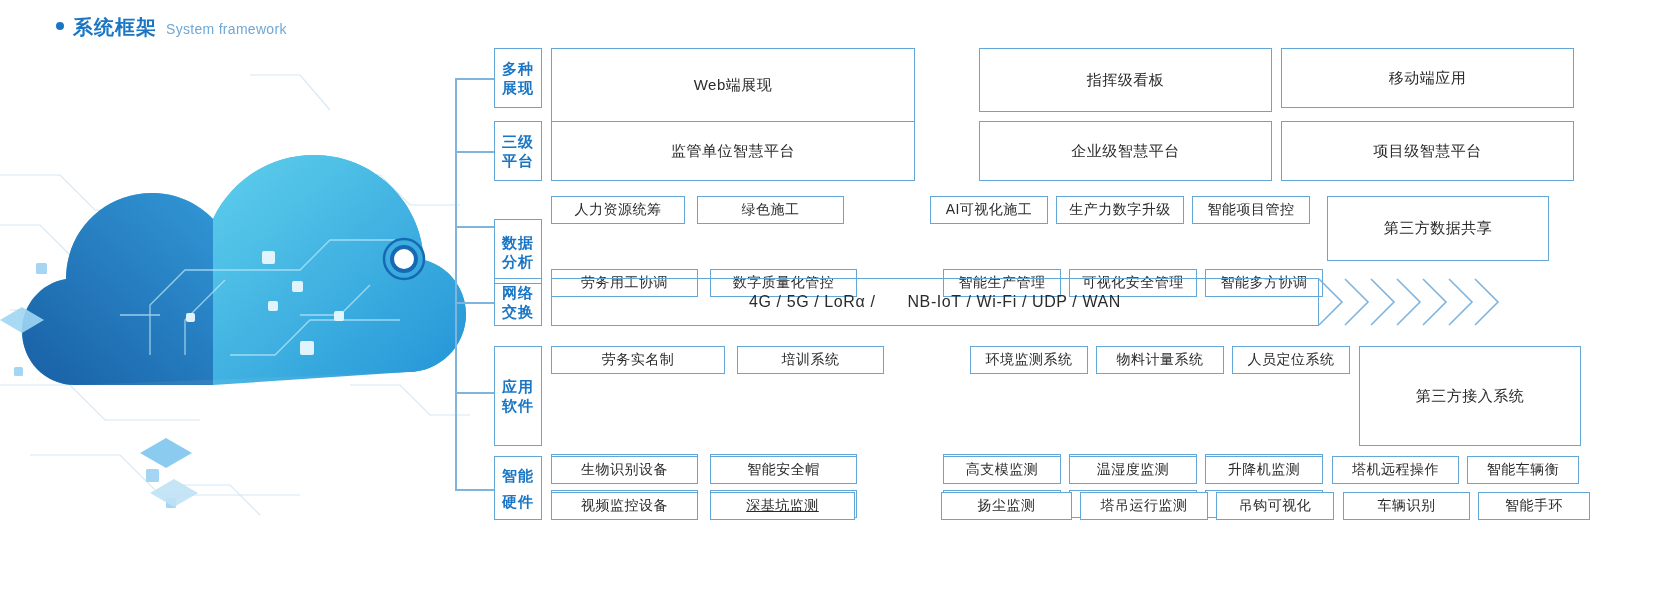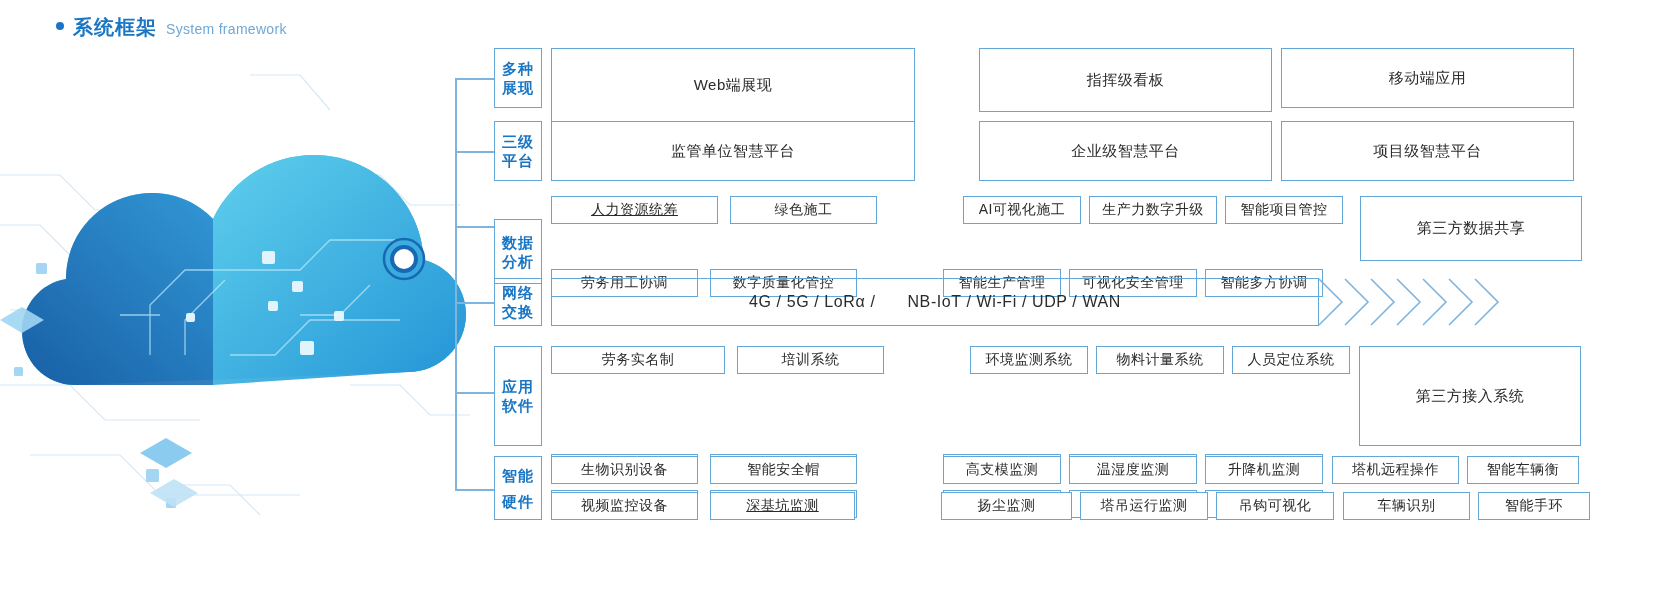--- a/index.html
+++ b/index.html
@@ -185,21 +185,21 @@
     </div>
   </div>
 
   <div class="row" style="top:148px;left:39px;width:1075px;">
     <div class="cat" style="height:65px;margin-top:23px;">
       <span>数据</span>
       <span>分析</span>
     </div>
     <div class="cells">
       <div class="cellrow">
-        <div class="box" style="width:167px;height:28px;text-decoration:underline;">人力资源统筹</div>
+        <div class="box" style="width:134px;height:28px;">人力资源统筹</div>
         <div class="gap" style="width:12px"></div>
         <div class="box" style="width:147px;height:28px;">绿色施工</div>
         <div class="gap" style="width:86px"></div>
         <div class="box" style="width:118px;height:28px;">AI可视化施工</div>
         <div class="gap" style="width:8px"></div>
         <div class="box" style="width:128px;height:28px;">生产力数字升级</div>
         <div class="gap" style="width:8px"></div>
         <div class="box" style="width:118px;height:28px;">智能项目管控</div>
         <div class="gap" style="width:9px"></div>
         <div class="box bigtext" style="width:222px;height:65px;margin-left:8px;">第三方数据共享</div>

